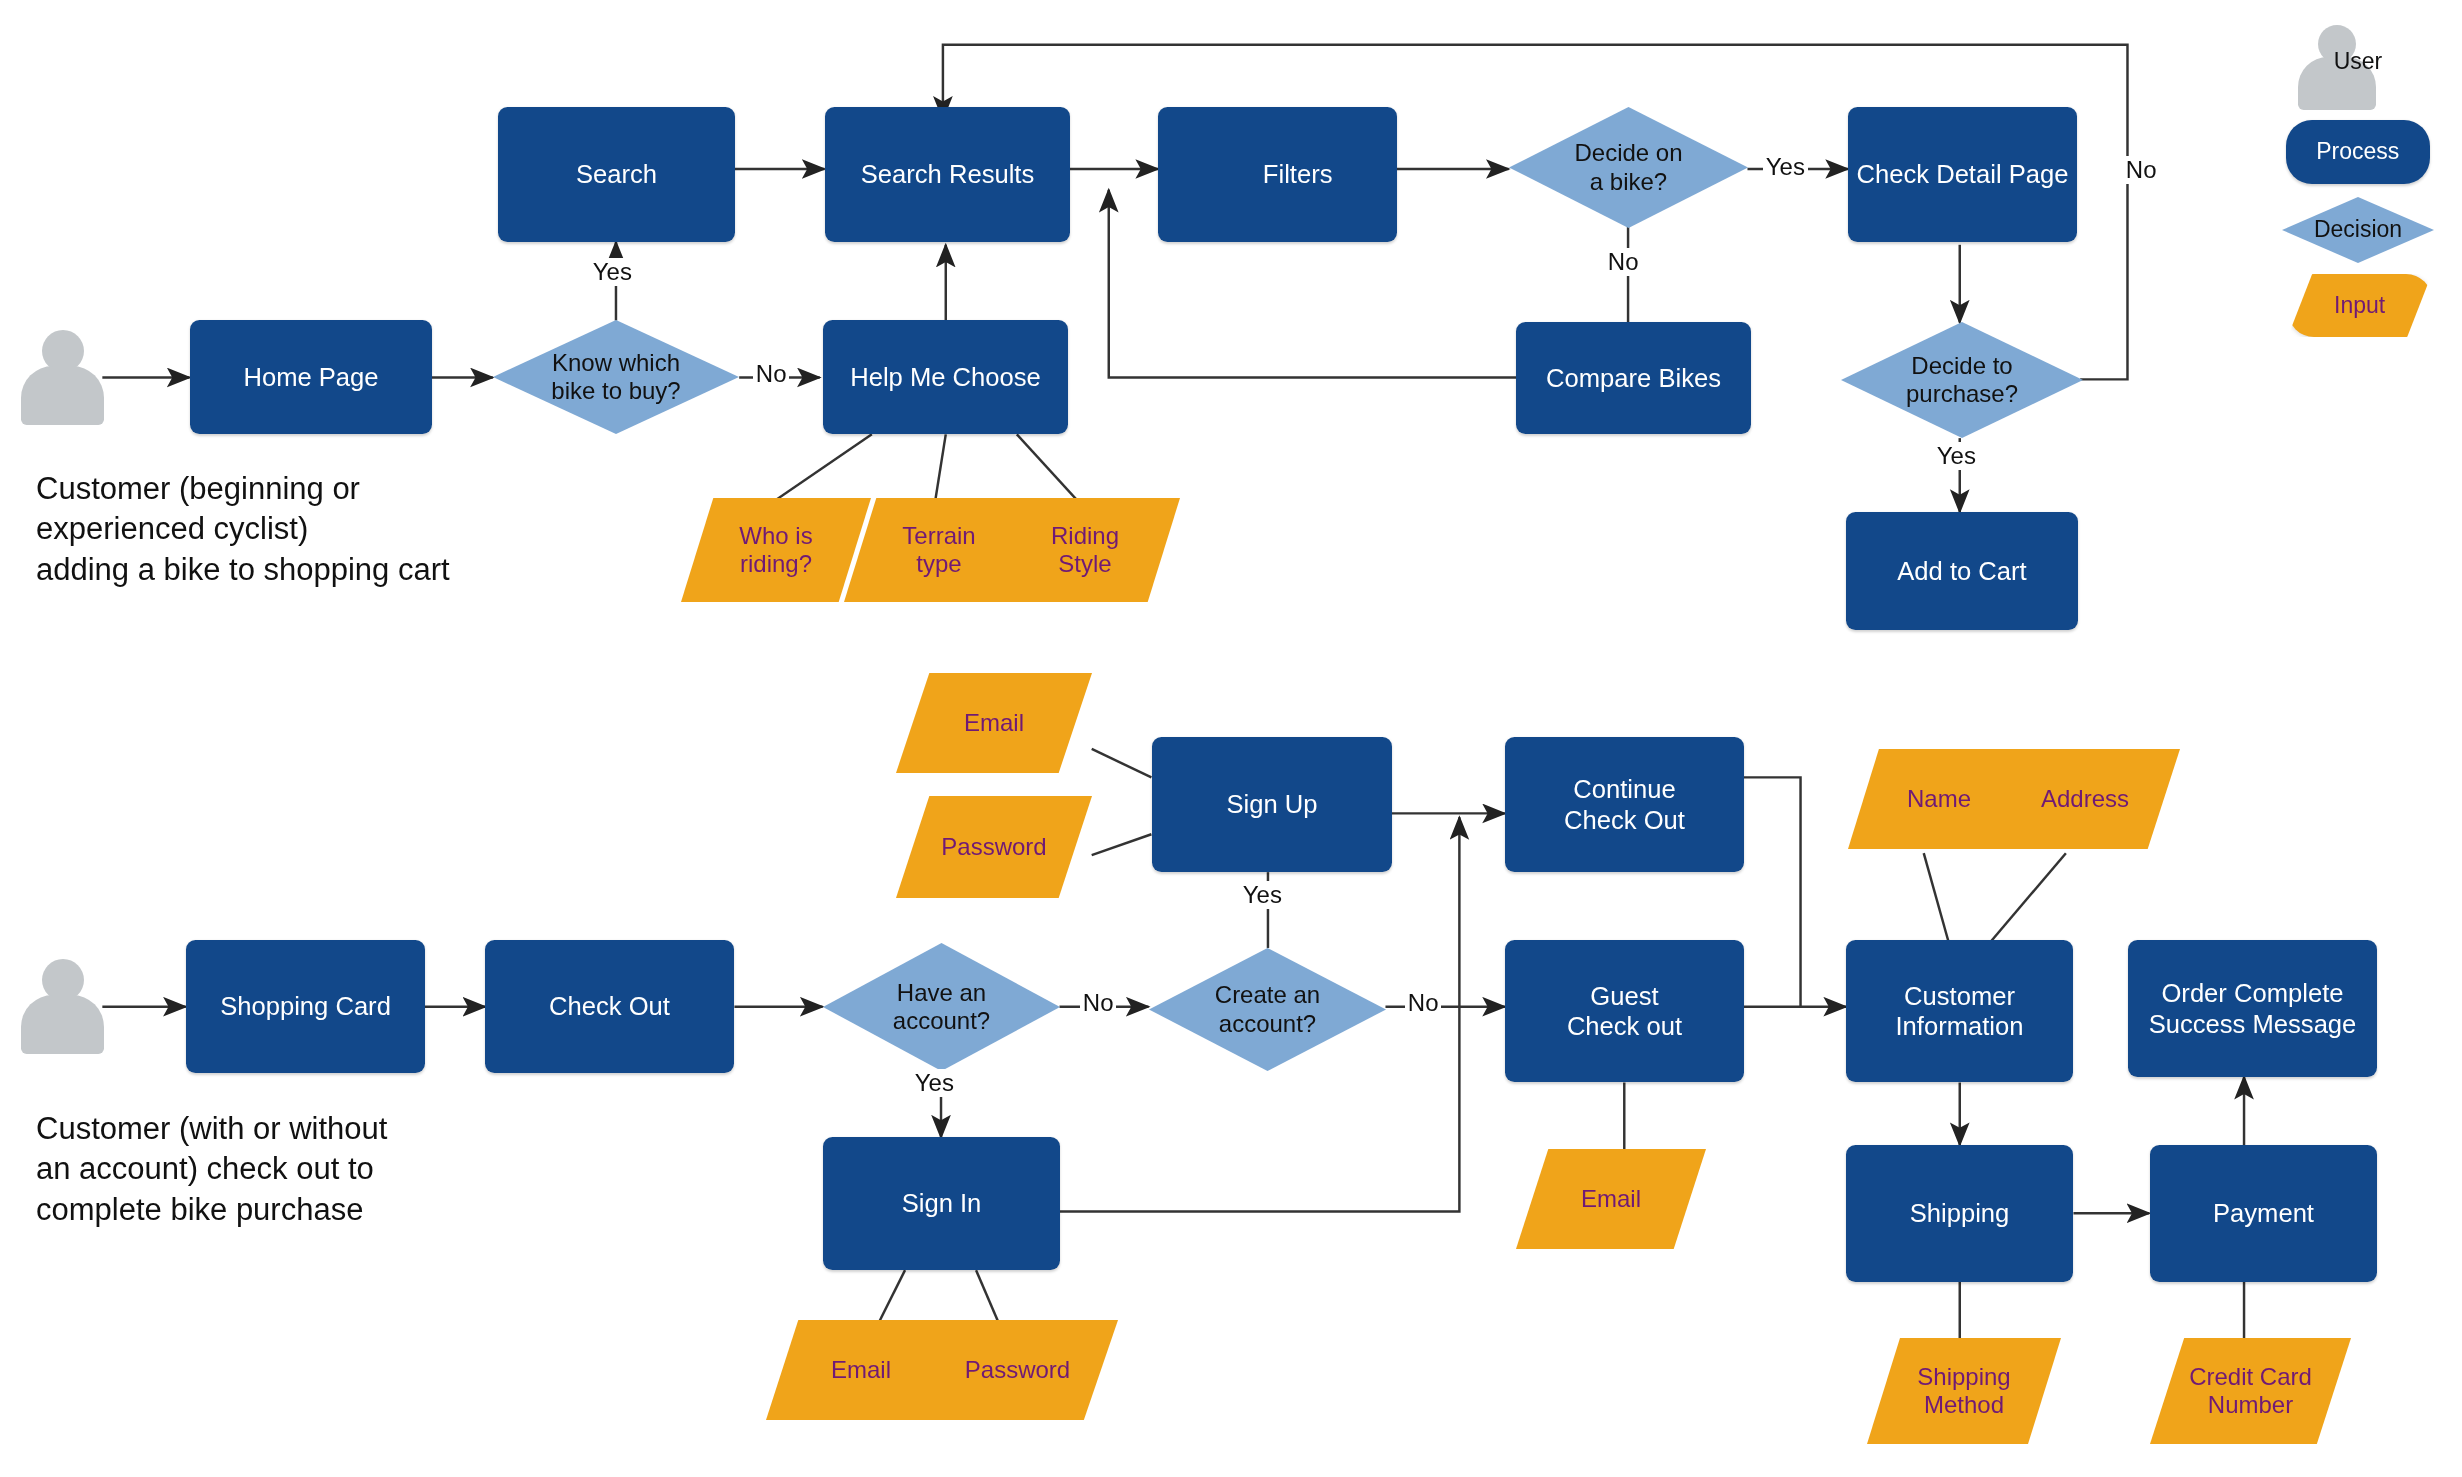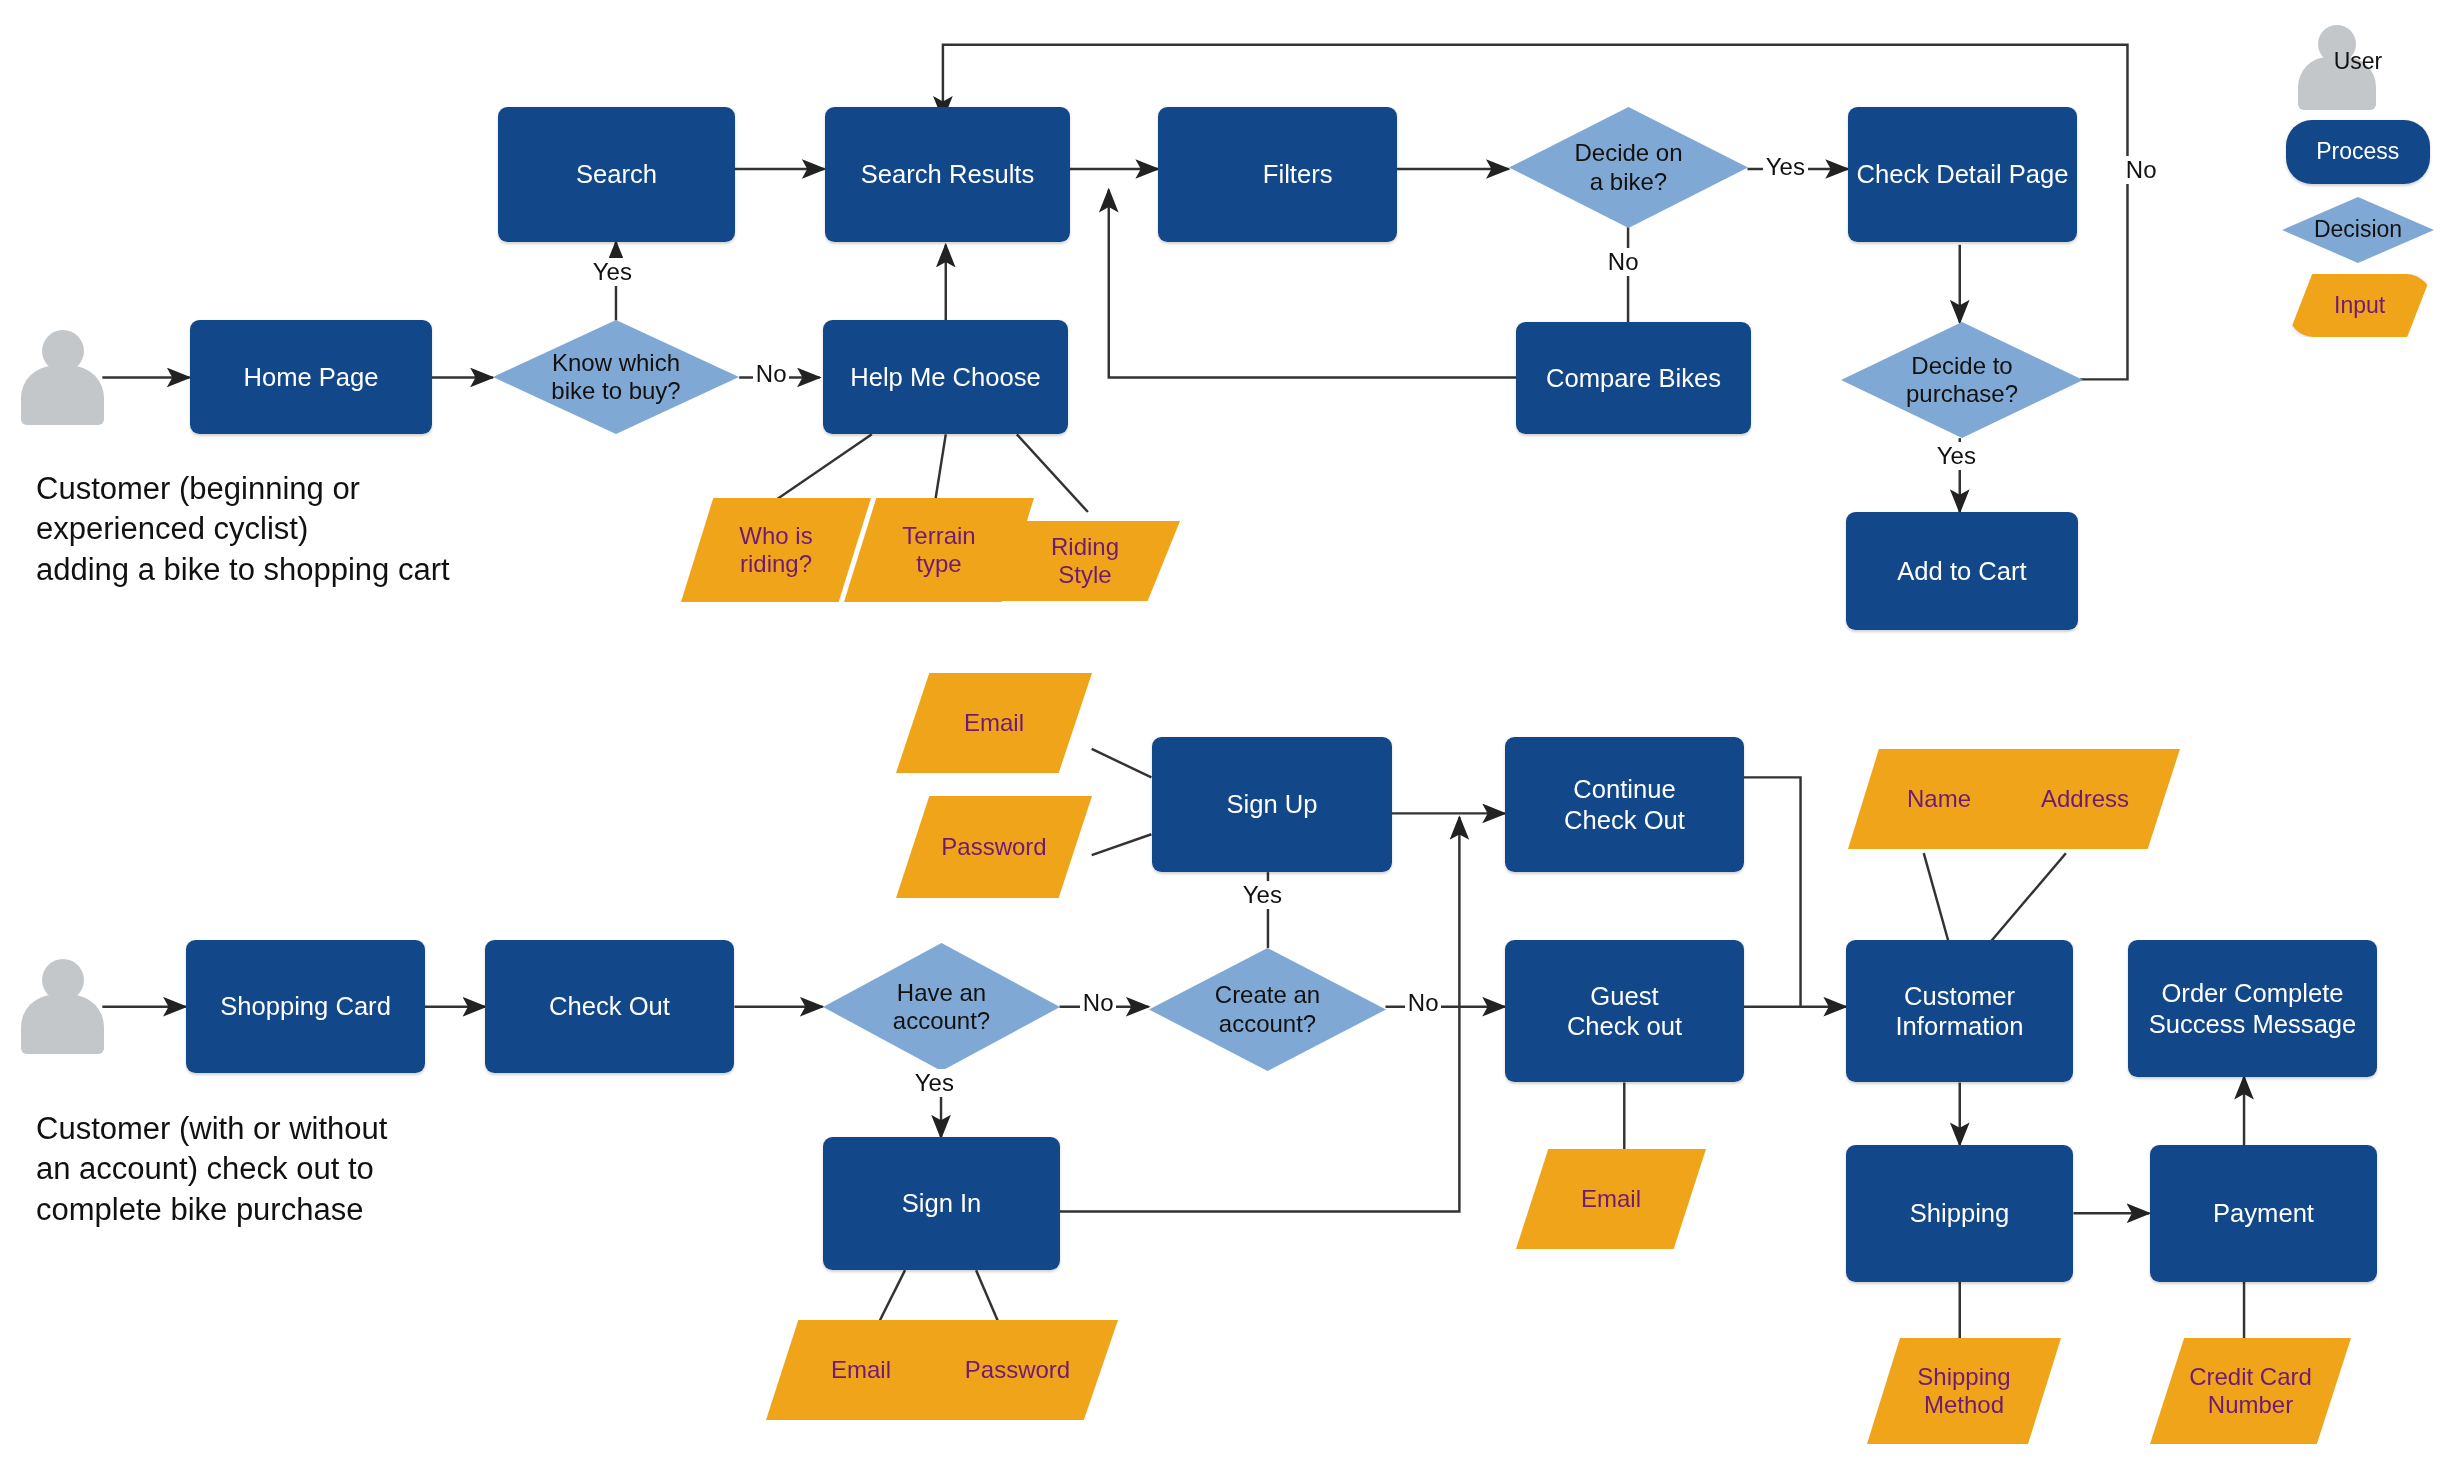--- a/index.html
+++ b/index.html
@@ -173,21 +173,21 @@
 purchase?</div>
 
   <div class="node process" style="left:1846px;top:512px;width:232px;height:118px;">Add to Cart</div>
 
   <div class="node input" style="left:681px;top:498px;width:190px;height:104px;white-space:pre-line;">Who is
 riding?</div>
 
   <div class="node input" style="left:844px;top:498px;width:190px;height:104px;white-space:pre-line;">Terrain
 type</div>
 
-  <div class="node input" style="left:990px;top:498px;width:190px;height:80px;white-space:pre-line;margin-top:23px;">Riding
+  <div class="node input" style="left:990px;top:498px;width:190px;height:104px;white-space:pre-line;">Riding
 Style</div>
 
   <div class="elabel" style="left:590px;top:258px;">Yes</div>
   <div class="elabel" style="left:753px;top:360px;">No</div>
   <div class="elabel" style="left:1763px;top:153px;">Yes</div>
   <div class="elabel" style="left:1605px;top:248px;">No</div>
   <div class="elabel" style="left:2123px;top:156px;">No</div>
   <div class="elabel" style="left:1934px;top:442px;">Yes</div>
 
   <div class="caption" style="left:36px;top:469px;width:607px;">Customer (beginning or

